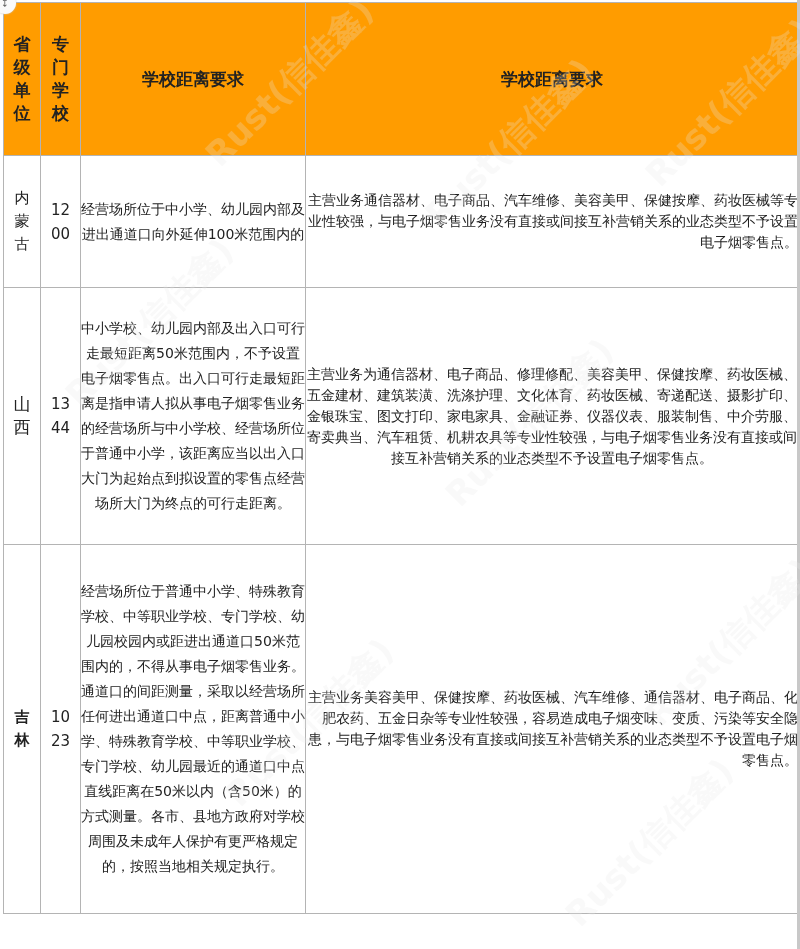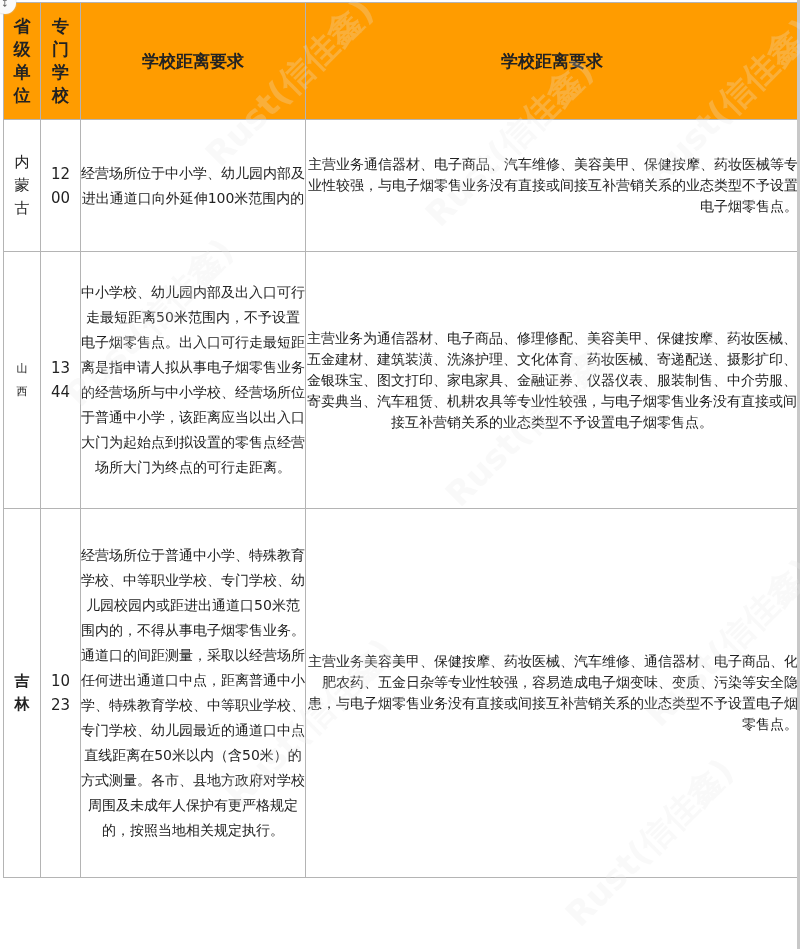--- a/index.html
+++ b/index.html
@@ -27,21 +27,21 @@
 </div>
 
 <table class="main">
   <colgroup>
     <col style="width:37px">
     <col style="width:40px">
     <col style="width:225px">
     <col style="width:493px">
   </colgroup>
   <thead>
-    <tr style="height:117px">
+    <tr style="height:153px">
       <th>
           <div class="hdr-vert">省级单位</div>
         </th>
       <th>
           <div class="hdr-vert">专门学校</div>
         </th>
       <th><span>学校距离要求</span></th>
       <th class="hdr-c4"><span>学校距离要求</span></th>
     </tr>
   </thead>
@@ -51,21 +51,21 @@
           <div class="hdr-vert" style="font-weight:normal;font-size:15px;padding:0 9px">内蒙古</div>
         </td>
       <td class="num">
           <div style="width:22px;margin:12px auto;word-break:break-all">1200</div>
         </td>
       <td class="dist"><span>经营场所位于中小学、幼儿园内部及进出通道口向外延伸100米范围内的</span></td>
       <td class="retail left"><span>主营业务通信器材、电子商品、汽车维修、美容美甲、保健按摩、药妆医械等专业性较强，与电子烟零售业务没有直接或间接互补营销关系的业态类型不予设置电子烟零售点。</span></td>
     </tr>
     <tr style="height:257px">
       <td class="prov">
-          <div class="hdr-vert" style="font-weight:normal;font-size:11px;padding:0 9px">山西</div>
+          <div class="hdr-vert" style="font-weight:normal;font-size:17px;padding:0 9px">山西</div>
         </td>
       <td class="num">
           <div style="width:22px;margin:12px auto;word-break:break-all">1344</div>
         </td>
       <td class="dist"><span>中小学校、幼儿园内部及出入口可行走最短距离50米范围内，不予设置电子烟零售点。出入口可行走最短距离是指申请人拟从事电子烟零售业务的经营场所与中小学校、经营场所位于普通中小学，该距离应当以出入口大门为起始点到拟设置的零售点经营场所大门为终点的可行走距离。</span></td>
       <td class="retail"><span>主营业务为通信器材、电子商品、修理修配、美容美甲、保健按摩、药妆医械、五金建材、建筑装潢、洗涤护理、文化体育、药妆医械、寄递配送、摄影扩印、金银珠宝、图文打印、家电家具、金融证券、仪器仪表、服装制售、中介劳服、寄卖典当、汽车租赁、机耕农具等专业性较强，与电子烟零售业务没有直接或间接互补营销关系的业态类型不予设置电子烟零售点。</span></td>
     </tr>
     <tr style="height:369px">
       <td class="prov">
           <div class="hdr-vert" style="font-weight:bold;font-size:15px;padding:0 9px">吉林</div>

